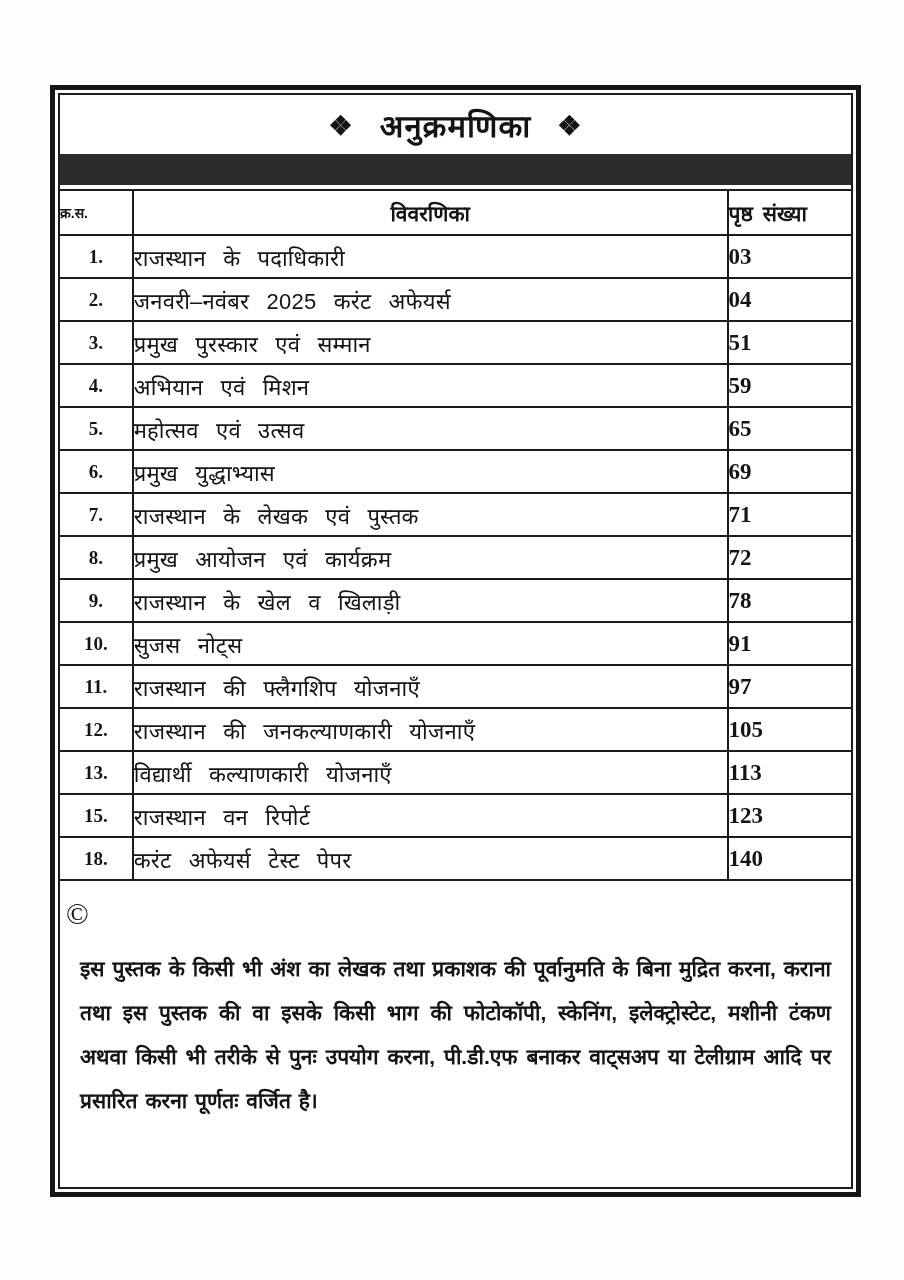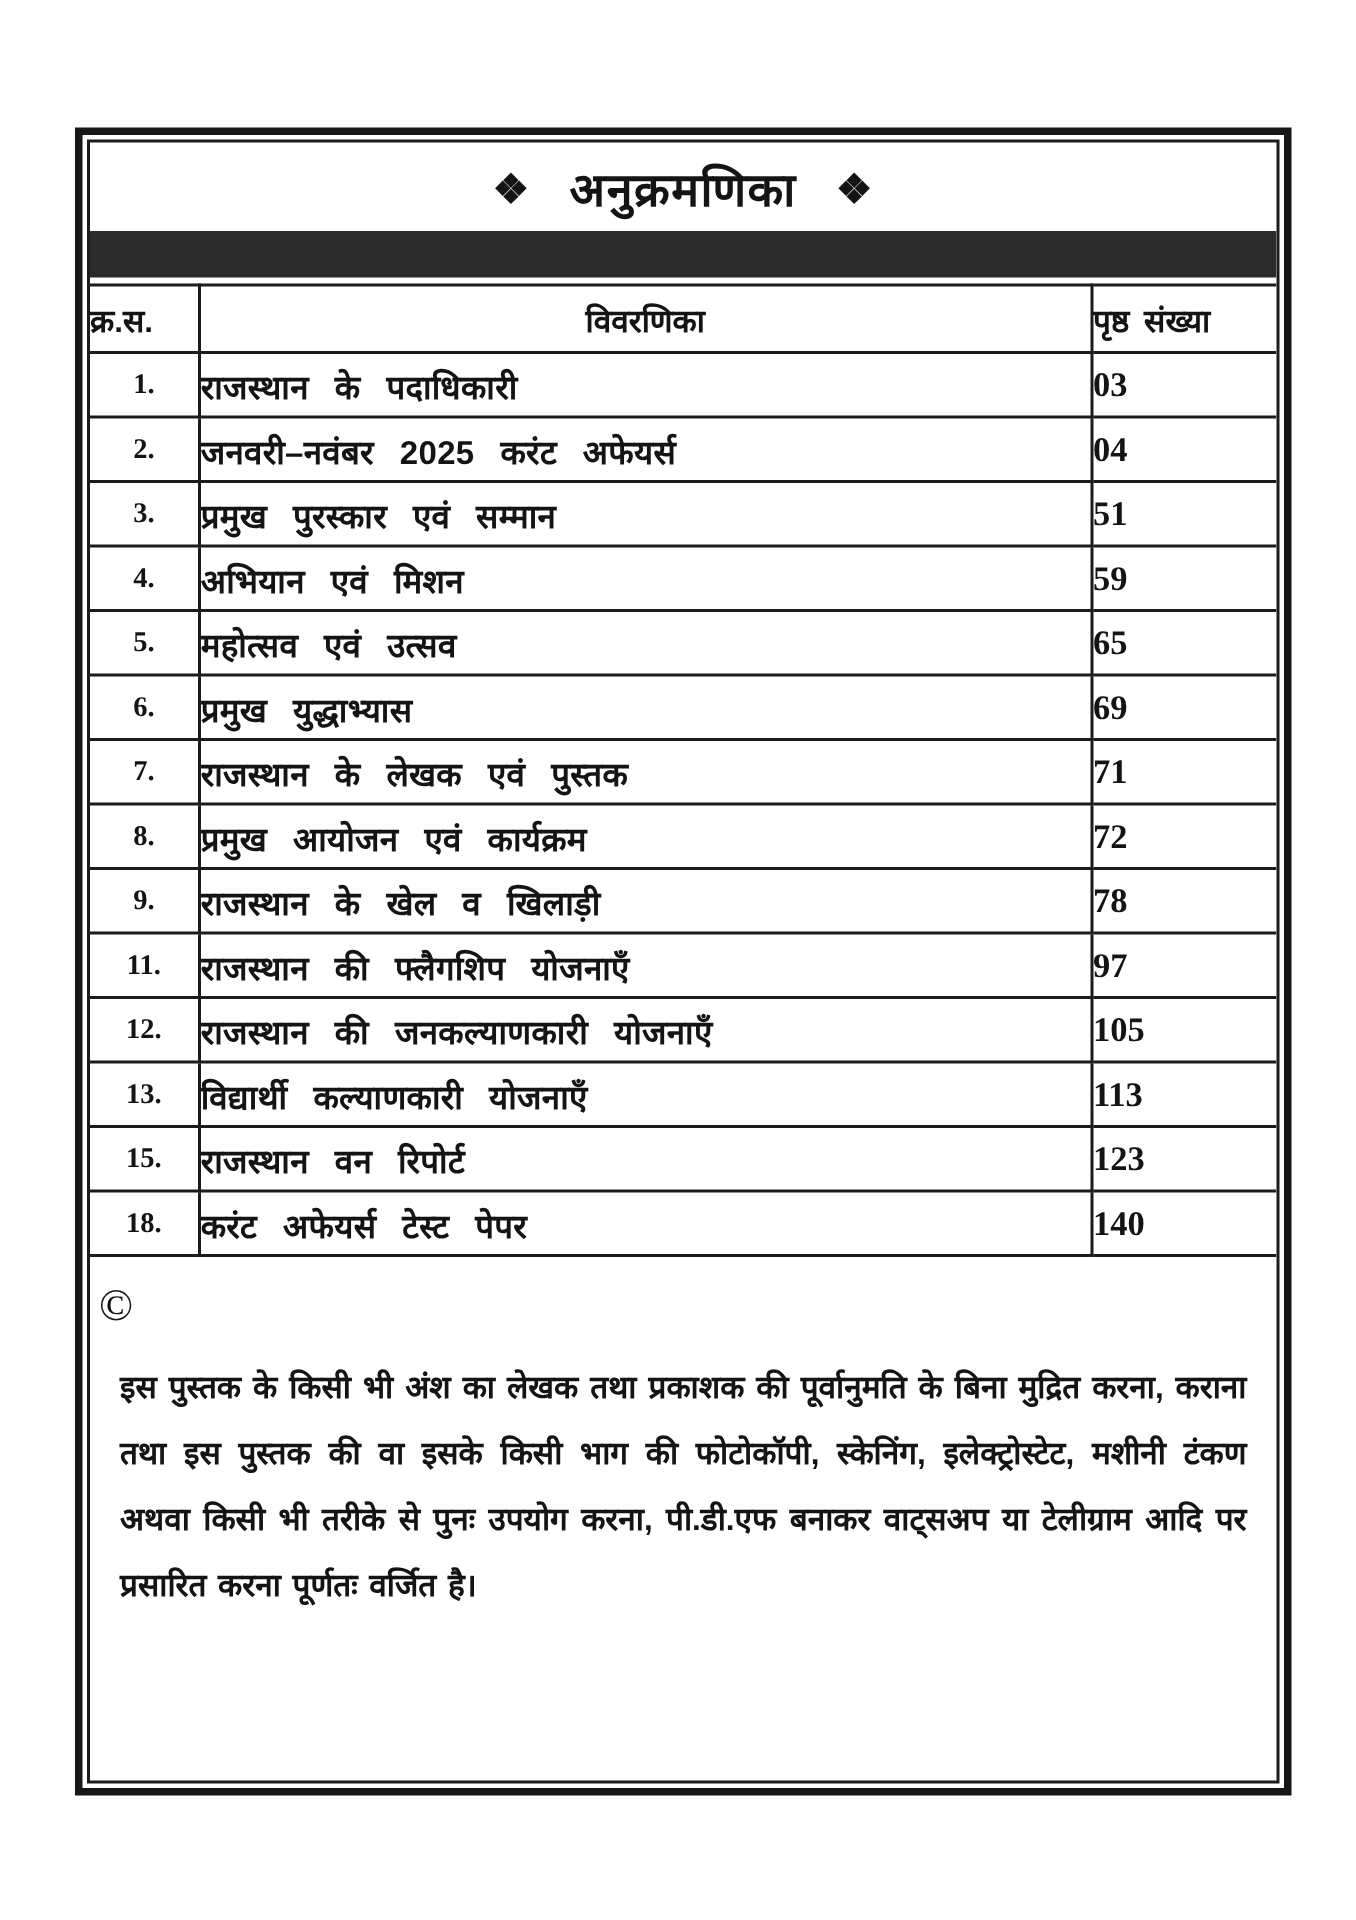--- a/index.html
+++ b/index.html
@@ -68,21 +68,21 @@
     vertical-align: middle;
   }
   table.toc th:first-child, table.toc td:first-child { border-left: none; }
   table.toc th:last-child,  table.toc td:last-child  { border-right: none; }
   table.toc tfoot td, table.toc tbody tr:last-child td { border-bottom: 2px solid #1c1c1c; }
   col.c-sn   { width: 9.2%; }
   col.c-desc { width: 75.2%; }
   col.c-page { width: 15.6%; }
   tr.hdr { height: 45px; }
   th.h-sn {
-    font-size: 21px;
+    font-size: 14px;
     font-weight: 700;
     text-align: left;
     padding-left: 2px;
     margin-top: 48px;
   }
   th.h-desc {
     font-size: 21px;
     font-weight: 700;
     text-align: center;
     padding-left: 78px;
@@ -98,21 +98,21 @@
   }
   tr.row { height: 43px; }
   td.sn {
     text-align: center;
     font-family: "Liberation Serif", serif;
     font-size: 19px;
     font-weight: 700;
   }
   td.desc {
     font-size: 22px;
-    font-weight: 700;
+    font-weight: 400;
     padding-left: 37px;
     word-spacing: 11px;
     letter-spacing: 0.2px;
     white-space: nowrap;
     overflow: hidden;
   }
   td.pg {
     font-family: "Liberation Serif", serif;
     font-size: 23px;
     font-weight: 700;
@@ -210,20 +210,25 @@
             <td class="sn">8.</td>
             <td class="desc">प्रमुख आयोजन एवं कार्यक्रम</td>
             <td class="pg">72</td>
           </tr>
             <tr class="row">
             <td class="sn">9.</td>
             <td class="desc">राजस्थान के खेल व खिलाड़ी</td>
             <td class="pg">78</td>
           </tr>
             <tr class="row">
+            <td class="sn">10.</td>
+            <td class="desc">सुजस नोट्स</td>
+            <td class="pg">91</td>
+          </tr>
+            <tr class="row">
             <td class="sn">11.</td>
             <td class="desc">राजस्थान की फ्लैगशिप योजनाएँ</td>
             <td class="pg">97</td>
           </tr>
             <tr class="row">
             <td class="sn">12.</td>
             <td class="desc">राजस्थान की जनकल्याणकारी योजनाएँ</td>
             <td class="pg">105</td>
           </tr>
             <tr class="row">

